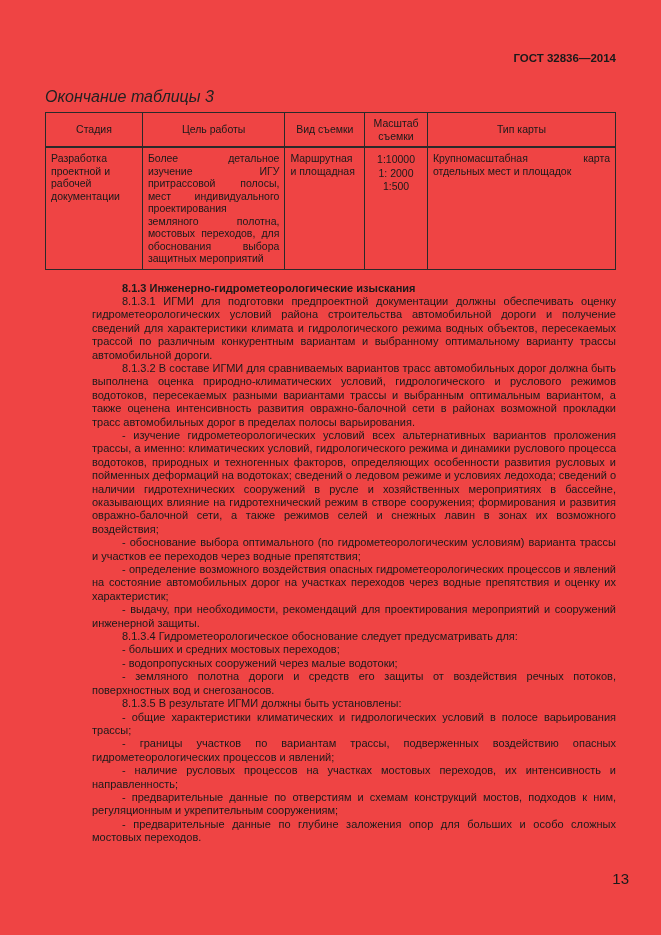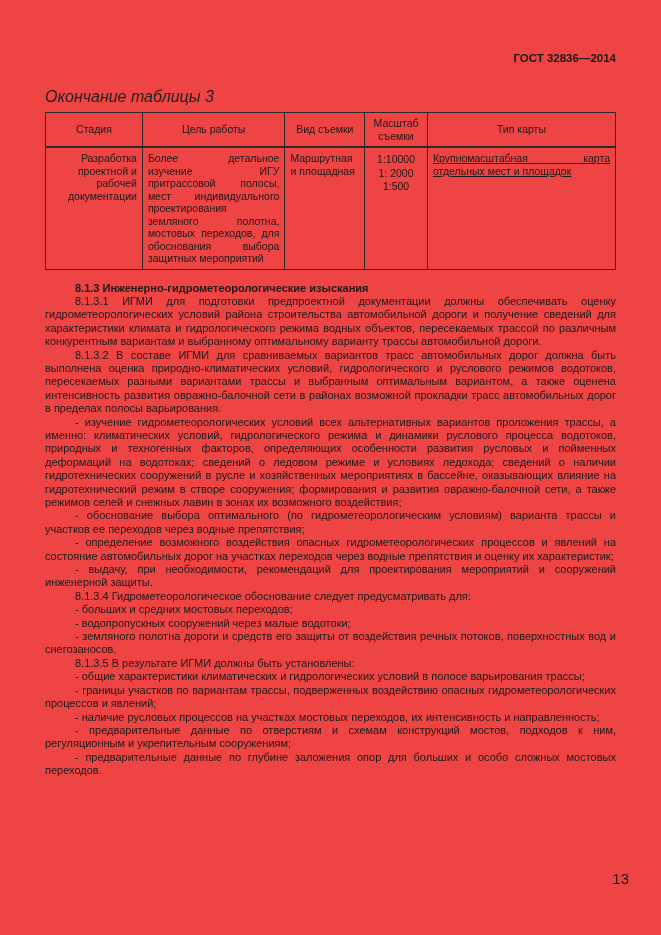--- a/index.html
+++ b/index.html
@@ -20,27 +20,27 @@
     color:#1a1a1a;
   }
   table.t3 th, table.t3 td{
     border:1px solid #2a2a2a;padding:4px 5px;box-sizing:border-box;
   }
   table.t3 th{
     font-weight:normal;text-align:center;vertical-align:middle;height:30px;
     border-bottom-width:2px;
   }
   table.t3 td{vertical-align:top;}
-  td.c-stage{width:17%;text-align:right;padding-top:8px;}
+  td.c-stage{width:17%;text-align:left;padding-top:8px;}
   td.c-purpose{width:25%;text-align:justify;padding-top:8px;}
   td.c-survey{width:14%;vertical-align:middle;text-align:left;}
   td.c-scale{width:11%;vertical-align:middle;text-align:center;}
-  td.c-map{width:33%;vertical-align:middle;text-align:justify;text-decoration:underline;}
+  td.c-map{width:33%;vertical-align:middle;text-align:justify;}
   .scale-line{margin:1px 0;}
-  .body-text{margin-top:12px;}
+  .body-text{margin-top:12px;margin-left:47px;}
   .body-text p{
     margin:0;font-size:11px;line-height:13.4px;text-align:justify;
     text-indent:30px;
   }
   .body-text p.bold{font-weight:bold;}
   .page-number{
     position:absolute;right:32px;bottom:48px;font-size:15px;color:#1a1a1a;
   }
   .row-min{min-height:98px;}
 </style>

